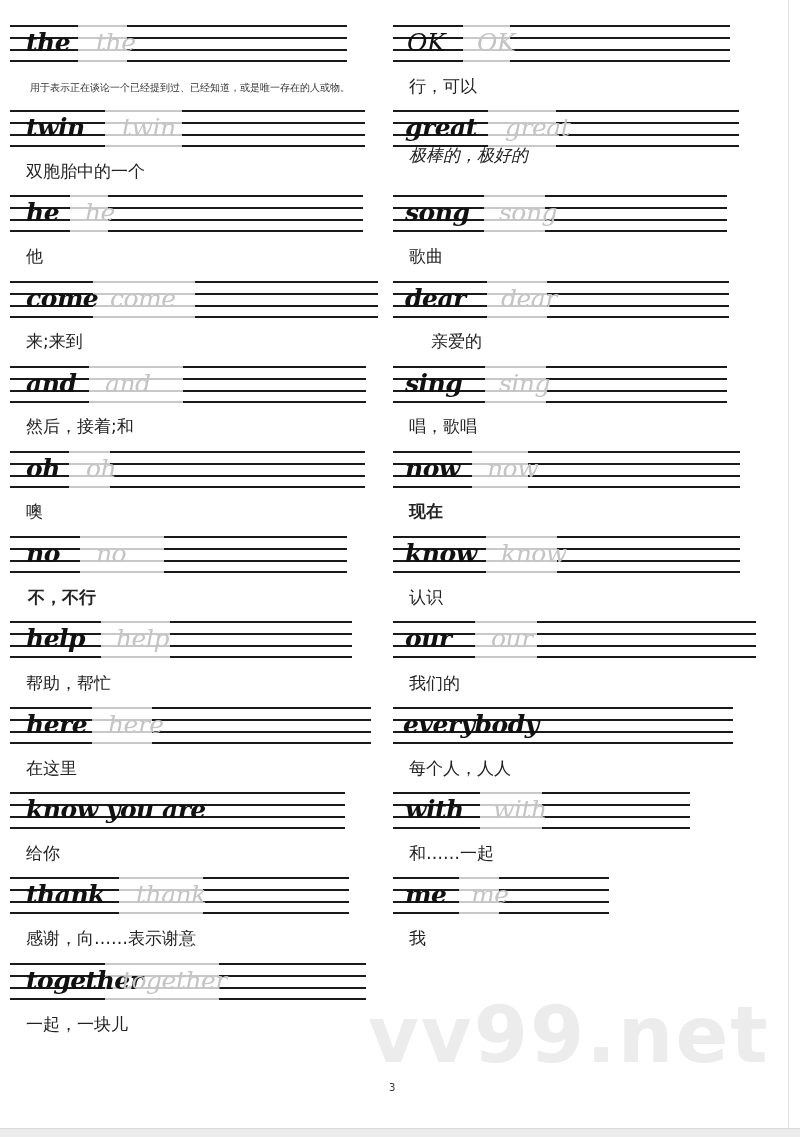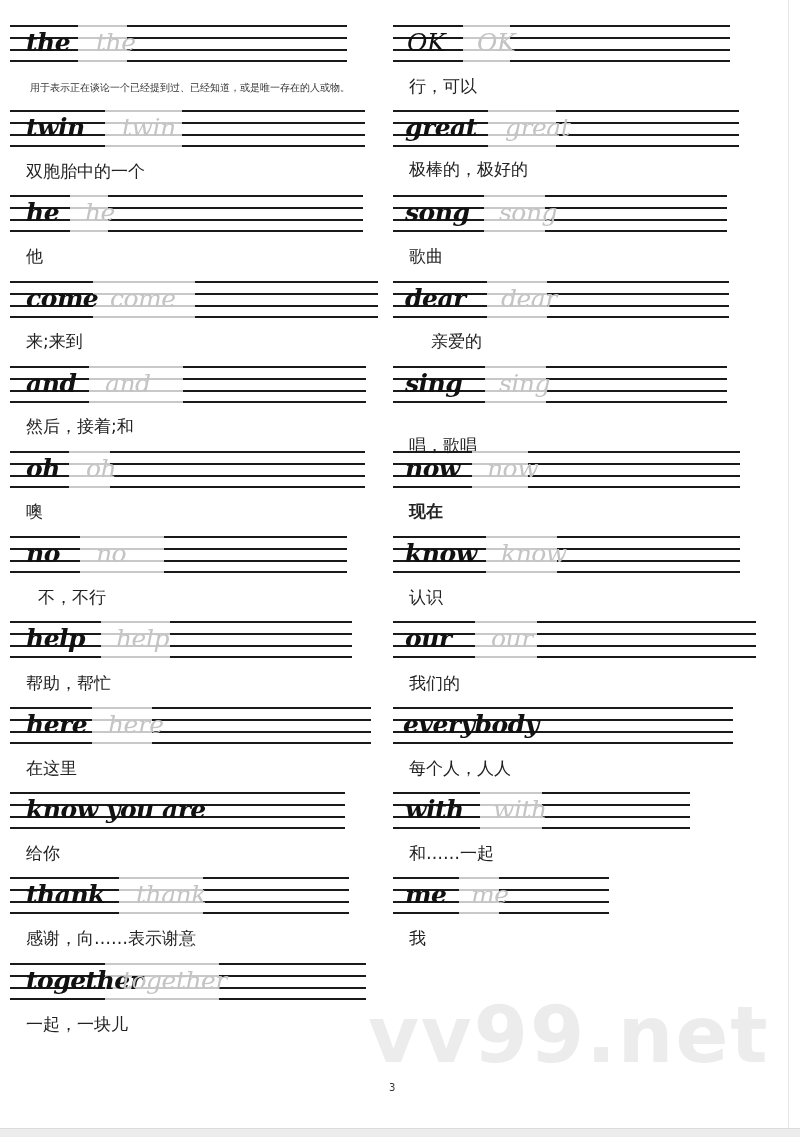--- a/index.html
+++ b/index.html
@@ -211,21 +211,21 @@
     </div>
   <div class="seg black" style="left:154px;width:183px;">
       <div class="ln l1"></div>
       <div class="ln l2"></div>
       <div class="ln l3"></div>
       <div class="ln l4"></div>
     </div>
   <span class="word">no</span>
   <span class="trace" style="left:86px;">no</span>
 </div>
-<div class="trans" style="left:38px;top:586px;">不，不行</div>
+<div class="trans" style="left:28px;top:586px;font-weight:bold;">不，不行</div>
 
 <div class="entry" style="left:10px;top:621px;">
   <div class="seg black" style="left:0;width:91px;">
       <div class="ln l1"></div>
       <div class="ln l2"></div>
       <div class="ln l3"></div>
       <div class="ln l4"></div>
     </div>
   <div class="seg gray" style="left:91px;width:69px;">
       <div class="ln l1"></div>
@@ -366,21 +366,21 @@
     </div>
   <div class="seg black" style="left:163px;width:183px;">
       <div class="ln l1"></div>
       <div class="ln l2"></div>
       <div class="ln l3"></div>
       <div class="ln l4"></div>
     </div>
   <span class="word" style="left:12px;">great</span>
   <span class="trace" style="left:112px;">great</span>
 </div>
-<div class="trans" style="left:409px;top:158px;">极棒的，极好的</div>
+<div class="trans" style="left:409px;top:144px;font-style:italic;">极棒的，极好的</div>
 
 <div class="entry" style="left:393px;top:195px;">
   <div class="seg black" style="left:0;width:91px;">
       <div class="ln l1"></div>
       <div class="ln l2"></div>
       <div class="ln l3"></div>
       <div class="ln l4"></div>
     </div>
   <div class="seg gray" style="left:91px;width:61px;">
       <div class="ln l1"></div>
@@ -438,21 +438,21 @@
     </div>
   <div class="seg black" style="left:153px;width:181px;">
       <div class="ln l1"></div>
       <div class="ln l2"></div>
       <div class="ln l3"></div>
       <div class="ln l4"></div>
     </div>
   <span class="word" style="left:12px;">sing</span>
   <span class="trace" style="left:106px;">sing</span>
 </div>
-<div class="trans" style="left:409px;top:415px;margin-top:19px;">唱，歌唱</div>
+<div class="trans" style="left:409px;top:415px;">唱，歌唱</div>
 
 <div class="entry" style="left:393px;top:451px;">
   <div class="seg black" style="left:0;width:79px;">
       <div class="ln l1"></div>
       <div class="ln l2"></div>
       <div class="ln l3"></div>
       <div class="ln l4"></div>
     </div>
   <div class="seg gray" style="left:79px;width:56px;">
       <div class="ln l1"></div>

